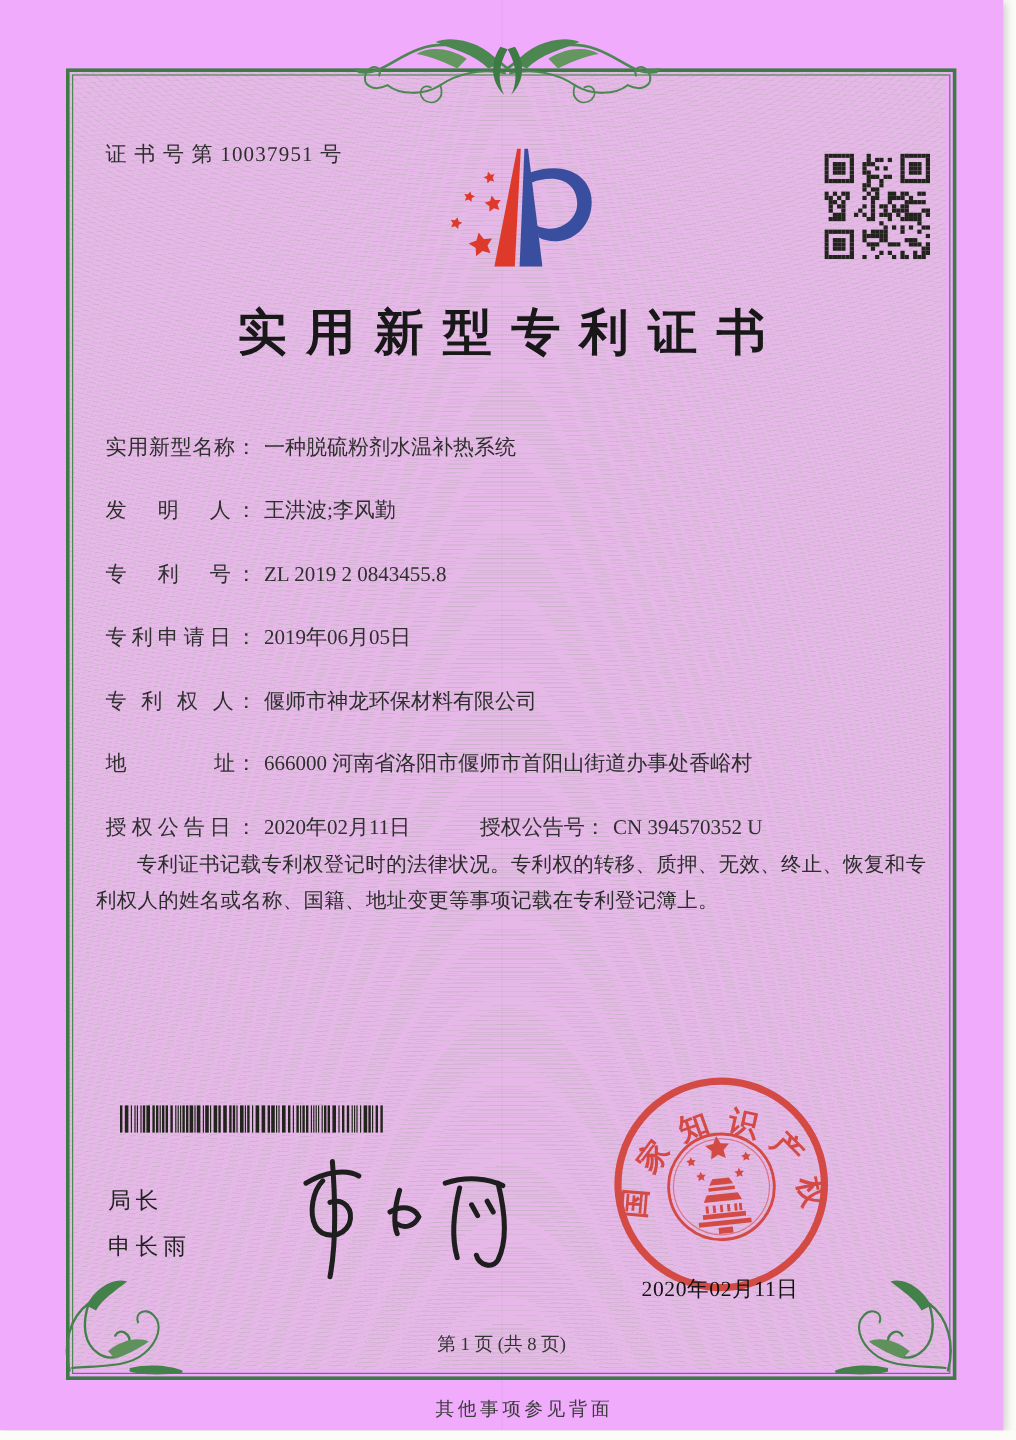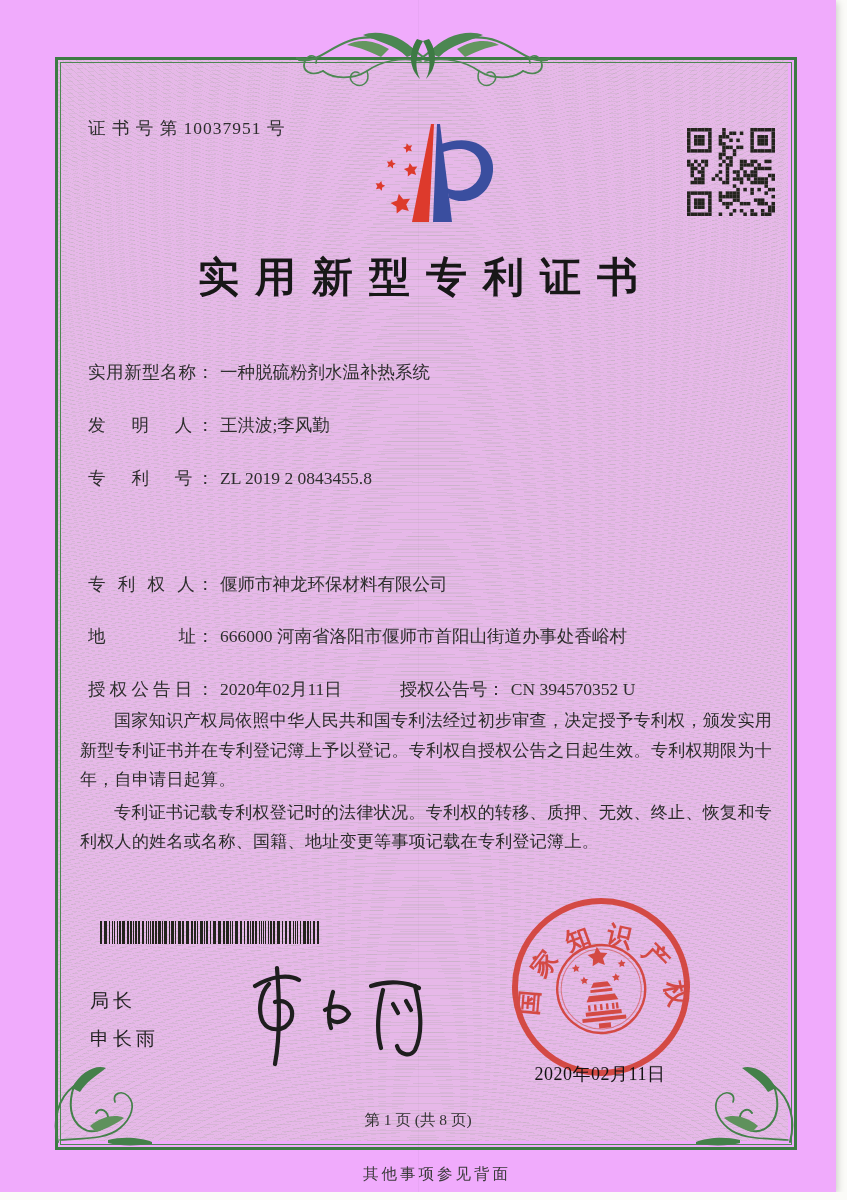--- a/index.html
+++ b/index.html
@@ -379,32 +379,34 @@
 
   <div class="row r1">
     <span class="f-label">实用新型名称：</span><span class="f-value">一种脱硫粉剂水温补热系统</span>
   </div>
   <div class="row r2">
     <span class="f-label">发　明　人：</span><span class="f-value">王洪波;李风勤</span>
   </div>
   <div class="row r3">
     <span class="f-label">专　利　号：</span><span class="f-value">ZL 2019 2 0843455.8</span>
   </div>
+  <div class="row r4">
+    <span class="f-label">专利申请日：</span><span class="f-value">2019年06月05日</span>
+  </div>
   <div class="row r5">
     <span class="f-label">专 利 权 人：</span><span class="f-value">偃师市神龙环保材料有限公司</span>
   </div>
   <div class="row r6">
     <span class="f-label">地　　　　址：</span><span class="f-value">666000 河南省洛阳市偃师市首阳山街道办事处香峪村</span>
   </div>
   <div class="row r7">
     <span class="f-label">授权公告日：</span><span class="f-value">2020年02月11日</span><span class="pair2"><span>授权公告号：</span><span class="f-value">CN 394570352 U</span></span>
   </div>
 
   <div class="paras">
-    <p>国家知识产权局依照中华人民共和国专利法经过初步审查，决定授予专利权，颁发实用新型专利证书并在专利登记簿上予以登记。专利权自授权公告之日起生效。专利权期限为十年，自申请日起算。</p>
     <p>专利证书记载专利权登记时的法律状况。专利权的转移、质押、无效、终止、恢复和专利权人的姓名或名称、国籍、地址变更等事项记载在专利登记簿上。</p>
   </div>
 
   <svg id="barcode-svg" class="barcode" viewBox="0 0 222 23">
       <rect x="0" y="0" width="2" height="23" fill="#23231d"></rect>
       <rect x="4" y="0" width="3" height="23" fill="#23231d"></rect>
       <rect x="9" y="0" width="1" height="23" fill="#23231d"></rect>
       <rect x="12" y="0" width="1" height="23" fill="#23231d"></rect>
       <rect x="14" y="0" width="1" height="23" fill="#23231d"></rect>
       <rect x="17" y="0" width="1" height="23" fill="#23231d"></rect>

